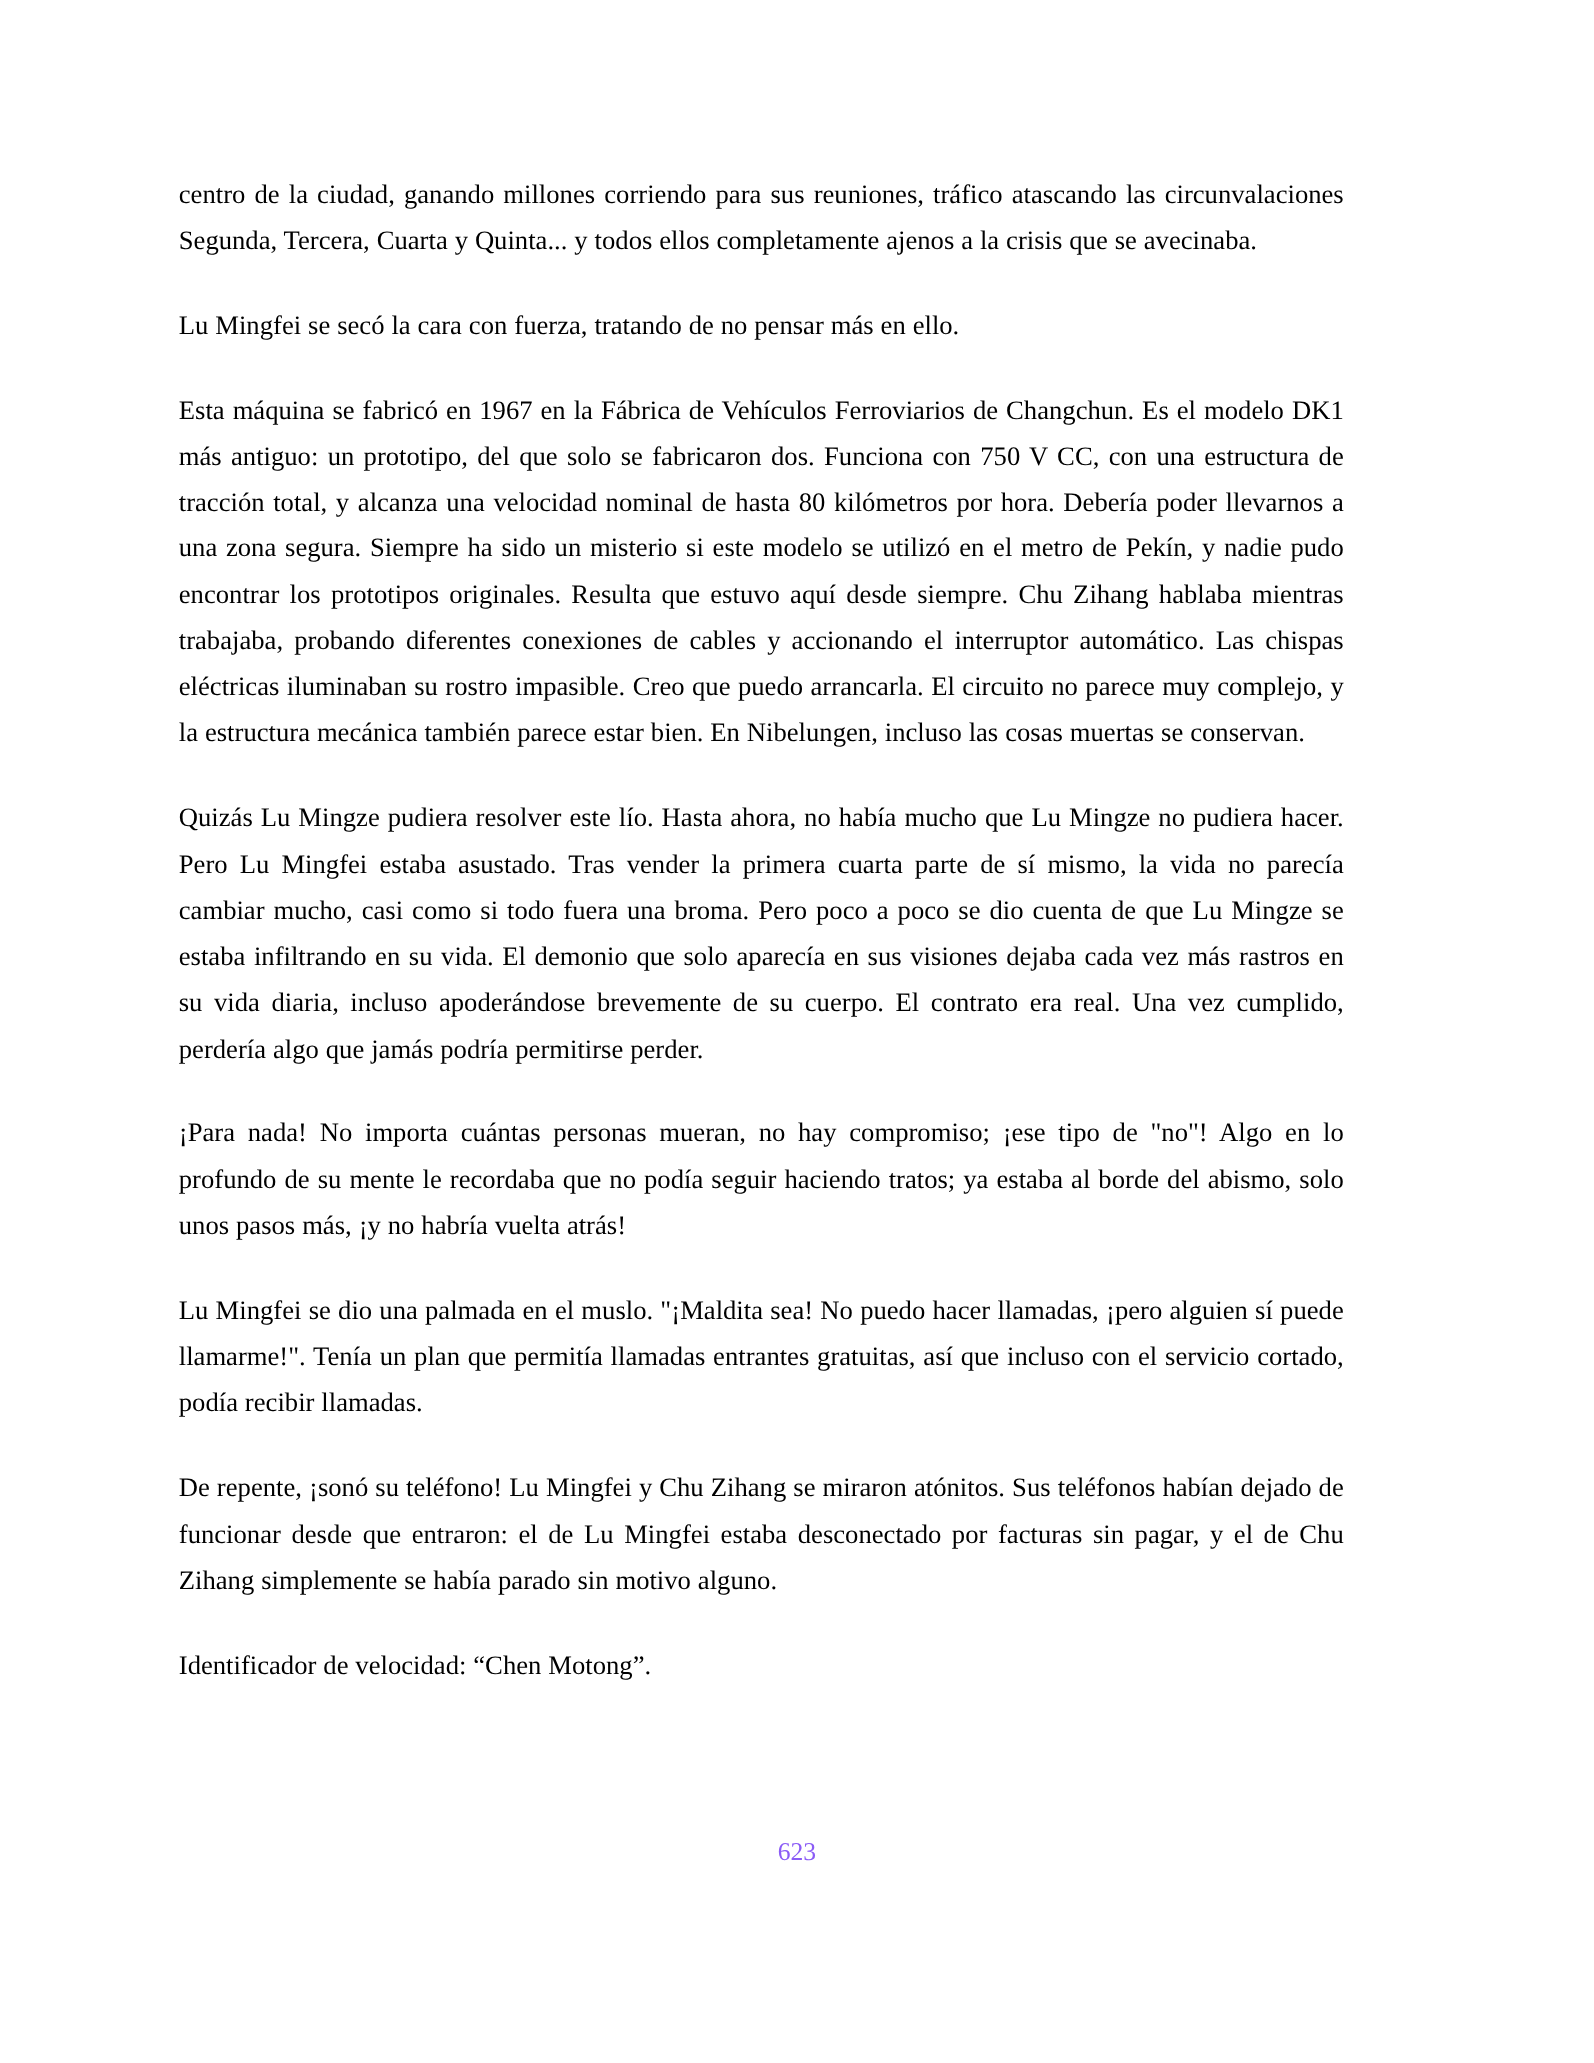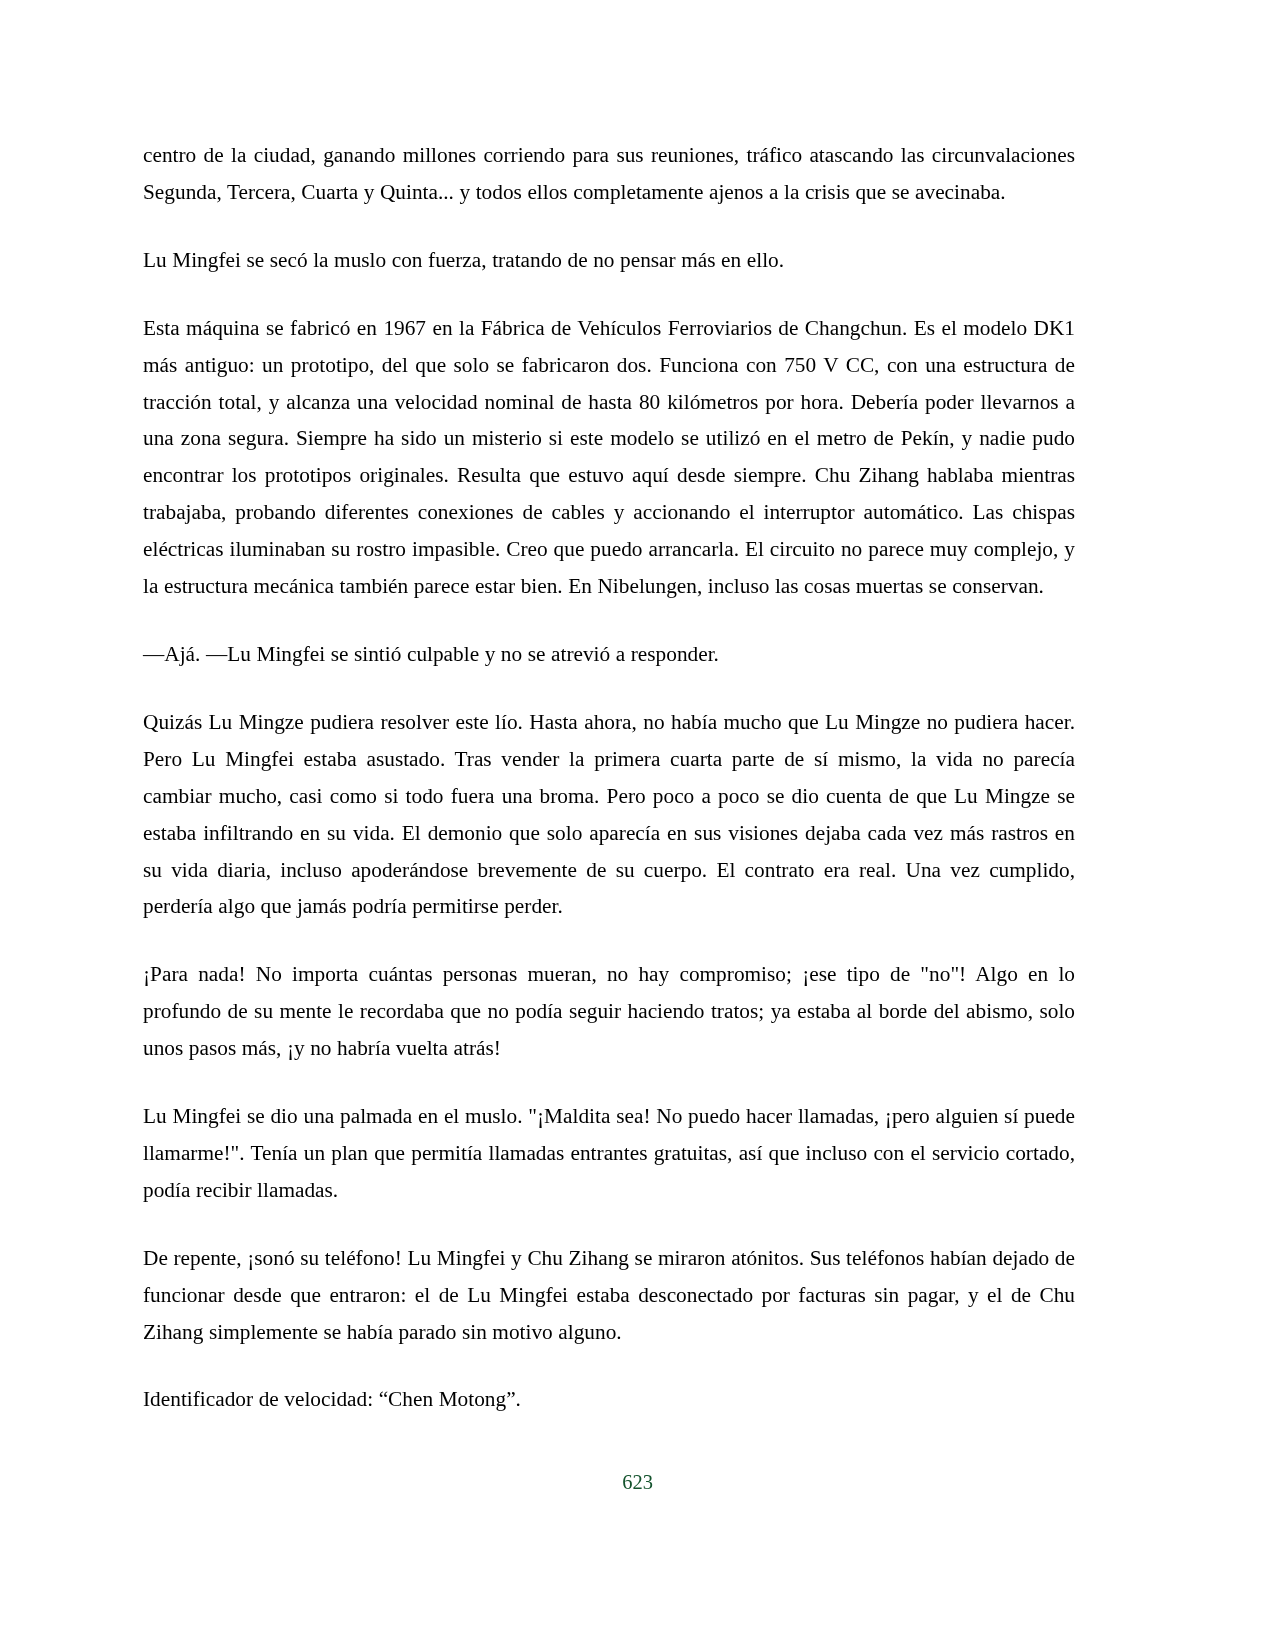--- a/index.html
+++ b/index.html
@@ -42,33 +42,32 @@
   
   .page-number {
     position: absolute;
     left: 0;
     right: 0;
     top: 1469px;
     text-align: center;
     font-size: 20.5px;
     line-height: 26px;
     font-family: "Liberation Serif", "DejaVu Serif", serif;
-    color: #14532d;
+    color: #8b5cf6;
   }
 </style>
 </head>
 <body>
 
 <div class="page">
 
   <div class="text-column">
     <p class="para">centro de la ciudad, ganando millones corriendo para sus reuniones, tráfico atascando las circunvalaciones Segunda, Tercera, Cuarta y Quinta... y todos ellos completamente ajenos a la crisis que se avecinaba.</p>
-    <p class="para">Lu Mingfei se secó la muslo con fuerza, tratando de no pensar más en ello.</p>
+    <p class="para">Lu Mingfei se secó la cara con fuerza, tratando de no pensar más en ello.</p>
     <p class="para">Esta máquina se fabricó en 1967 en la Fábrica de Vehículos Ferroviarios de Changchun. Es el modelo DK1 más antiguo: un prototipo, del que solo se fabricaron dos. Funciona con 750 V CC, con una estructura de tracción total, y alcanza una velocidad nominal de hasta 80 kilómetros por hora. Debería poder llevarnos a una zona segura. Siempre ha sido un misterio si este modelo se utilizó en el metro de Pekín, y nadie pudo encontrar los prototipos originales. Resulta que estuvo aquí desde siempre. Chu Zihang hablaba mientras trabajaba, probando diferentes conexiones de cables y accionando el interruptor automático. Las chispas eléctricas iluminaban su rostro impasible. Creo que puedo arrancarla. El circuito no parece muy complejo, y la estructura mecánica también parece estar bien. En Nibelungen, incluso las cosas muertas se conservan.</p>
-    <p class="para">—Ajá. —Lu Mingfei se sintió culpable y no se atrevió a responder.</p>
     <p class="para">Quizás Lu Mingze pudiera resolver este lío. Hasta ahora, no había mucho que Lu Mingze no pudiera hacer. Pero Lu Mingfei estaba asustado. Tras vender la primera cuarta parte de sí mismo, la vida no parecía cambiar mucho, casi como si todo fuera una broma. Pero poco a poco se dio cuenta de que Lu Mingze se estaba infiltrando en su vida. El demonio que solo aparecía en sus visiones dejaba cada vez más rastros en su vida diaria, incluso apoderándose brevemente de su cuerpo. El contrato era real. Una vez cumplido, perdería algo que jamás podría permitirse perder.</p>
     <p class="para">¡Para nada! No importa cuántas personas mueran, no hay compromiso; ¡ese tipo de "no"! Algo en lo profundo de su mente le recordaba que no podía seguir haciendo tratos; ya estaba al borde del abismo, solo unos pasos más, ¡y no habría vuelta atrás!</p>
     <p class="para">Lu Mingfei se dio una palmada en el muslo. "¡Maldita sea! No puedo hacer llamadas, ¡pero alguien sí puede llamarme!". Tenía un plan que permitía llamadas entrantes gratuitas, así que incluso con el servicio cortado, podía recibir llamadas.</p>
     <p class="para">De repente, ¡sonó su teléfono! Lu Mingfei y Chu Zihang se miraron atónitos. Sus teléfonos habían dejado de funcionar desde que entraron: el de Lu Mingfei estaba desconectado por facturas sin pagar, y el de Chu Zihang simplemente se había parado sin motivo alguno.</p>
     <p class="para">Identificador de velocidad: “Chen Motong”.</p>
   </div>
 
   <div class="page-number">623</div>
 
 </div>

